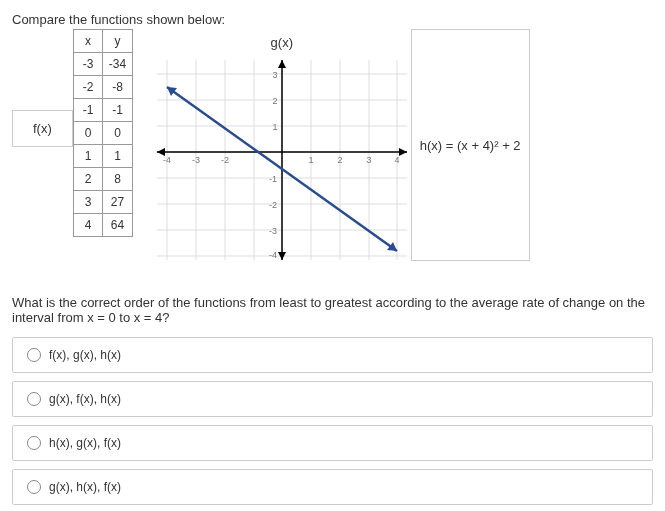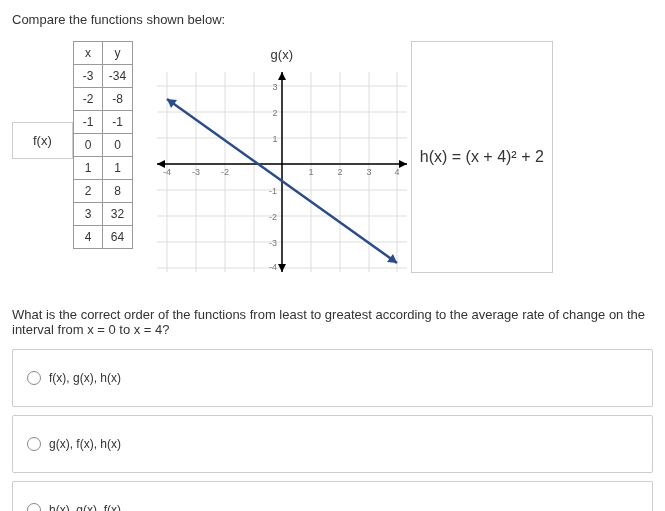--- a/index.html
+++ b/index.html
@@ -6,41 +6,41 @@
     font-family: Arial, sans-serif;
     font-size: 13px;
     margin: 0;
     padding: 12px;
     background: #fff;
     color: #333;
     width: 665px;
     box-sizing: border-box;
   }
   .prompt {
-    margin-bottom: 14px;
+    margin-bottom: 2px;
   }
   table.ftable {
     border-collapse: collapse;
     width: 100%;
     font-size: 12px;
   }
   table.ftable td, table.ftable th {
     border: 1px solid #999;
     padding: 4px 0;
     text-align: center;
     width: 50%;
     font-weight: normal;
   }
   .question {
     margin: 32px 0 12px 0;
   }
   .option {
     border: 1px solid #ccc;
     border-radius: 2px;
-    padding: 21px 14px;
+    padding: 10px 14px;
     margin-bottom: 8px;
     display: flex;
     align-items: center;
     gap: 8px;
     font-size: 12px;
   }
   .radio {
     width: 12px;
     height: 12px;
     border: 1px solid #888;
@@ -82,21 +82,21 @@
       <tr>
             <td>1</td>
             <td>1</td>
           </tr>
       <tr>
             <td>2</td>
             <td>8</td>
           </tr>
       <tr>
             <td>3</td>
-            <td>32</td>
+            <td>27</td>
           </tr>
       <tr>
             <td>4</td>
             <td>64</td>
           </tr>
     </tbody>
       </table>
   </div>
 
   <div style="margin-left:24px; text-align:center;">
@@ -146,21 +146,21 @@
         <text x="116" y="174">-3</text>
           <text x="116" y="198">-4</text>
       </g>
 
       <line x1="10" y1="27" x2="240" y2="191" stroke="#2a4b8d" stroke-width="2.5"></line>
       <polygon points="10,27 20,28 14,36" fill="#2a4b8d"></polygon>
       <polygon points="240,191 230,190 236,182" fill="#2a4b8d"></polygon>
     </svg>
   </div>
 
-  <div style="border:1px solid #ccc; margin-left:4px; display:flex; align-items:center; padding:0 8px; height:230px; align-self:stretch; margin-top:0px; font-size:16px;">
+  <div style="border:1px solid #ccc; margin-left:4px; display:flex; align-items:center; padding:0 8px; height:230px; align-self:stretch; margin-top:0px; font-size:13px;">
     <span>h(x) = (x + 4)² + 2</span>
   </div>
 </div>
 
 <div class="question">What is the correct order of the functions from least to greatest according to the average rate of change on the interval from x = 0 to x = 4?</div>
 
 <div class="option">
   <span class="radio"></span>
   <span>f(x), g(x), h(x)</span>
 </div>

